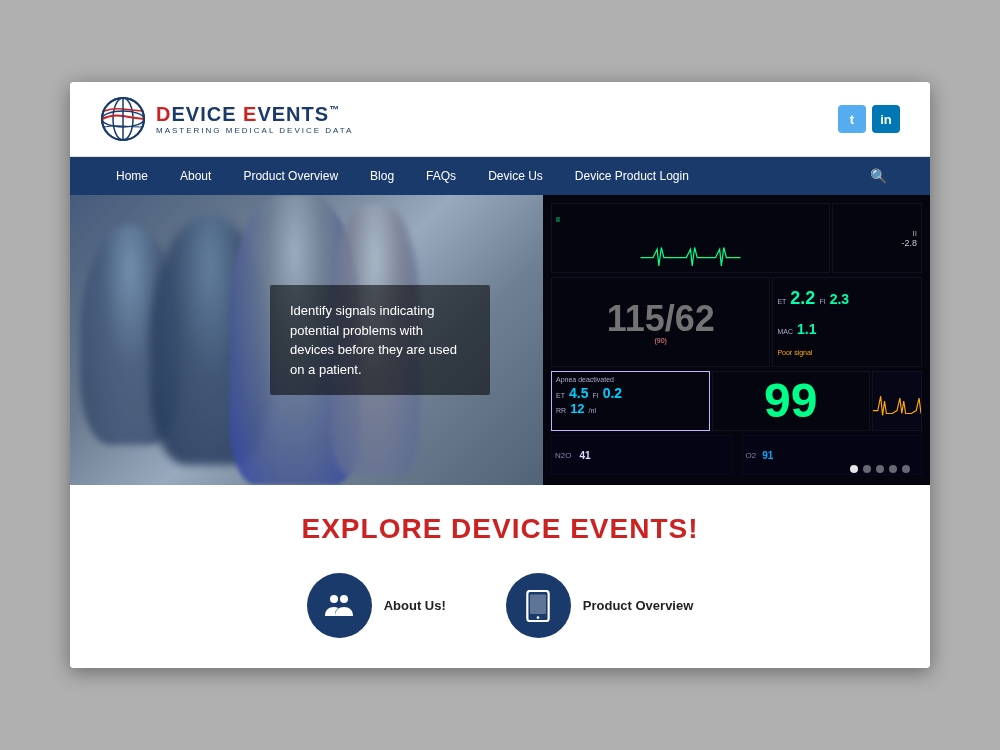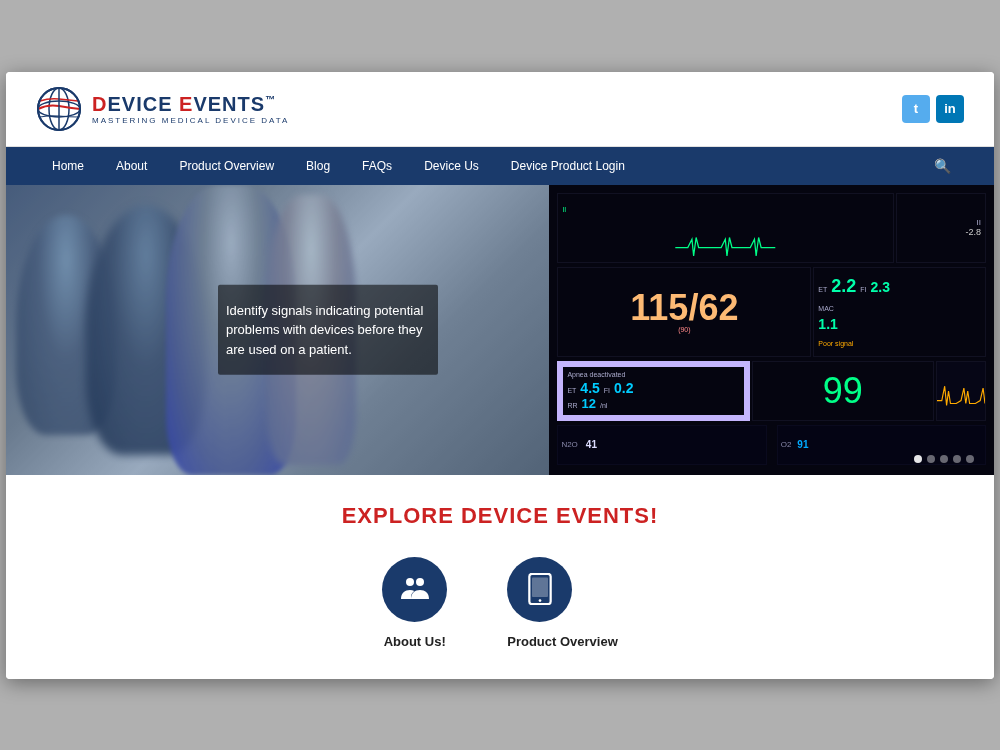--- a/index.html
+++ b/index.html
@@ -5,21 +5,21 @@
     * { margin: 0; padding: 0; box-sizing: border-box; }
     body {
       background: #b0b0b0;
       display: flex;
       align-items: center;
       justify-content: center;
       min-height: 100vh;
       font-family: Arial, sans-serif;
     }
     .browser-window {
-      width: 988px;
+      width: 860px;
       background: #fff;
       border-radius: 4px;
       box-shadow: 0 4px 20px rgba(0,0,0,0.4);
       overflow: hidden;
     }
     
     .site-header {
       background: #fff;
       padding: 14px 30px;
       display: flex;
@@ -186,26 +186,26 @@
       background: #050510;
       display: flex;
       flex-direction: column;
       padding: 8px;
       gap: 4px;
     }
 
     
     .hero-caption {
       position: absolute;
-      left: 212px;
+      left: 200px;
       top: 50%;
       transform: translateY(-50%);
       background: rgba(0,0,0,0.55);
       color: #fff;
-      padding: 16px 8px;
+      padding: 16px 20px;
       font-size: 13px;
       line-height: 1.5;
       max-width: 220px;
       border-radius: 2px;
     }
 
     
     .slide-dots {
       position: absolute;
       bottom: 12px;
@@ -223,35 +223,36 @@
       background: rgba(255,255,255,0.9);
     }
 
     
     .explore-section {
       padding: 28px 30px 30px;
       text-align: center;
       background: #fff;
     }
     .explore-title {
-      font-size: 22px;
+      font-size: 28px;
       font-weight: bold;
       color: #cc2222;
       letter-spacing: 1px;
       margin-bottom: 28px;
       text-transform: uppercase;
     }
     .feature-grid {
       display: flex;
       justify-content: center;
       gap: 60px;
     }
     .feature-item {
       display: flex;
-      flex-direction: column;
+      flex-direction: row;
+      align-items: center;
       gap: 12px;
       cursor: pointer;
     }
     .feature-icon {
       width: 65px;
       height: 65px;
       border-radius: 50%;
       background: #1a3a6b;
       display: flex;
       align-items: center;
@@ -336,56 +337,56 @@
 
             <div style="width:90px; background:#050510; border:1px solid #111122; padding:4px; display:flex; flex-direction:column; justify-content:center; align-items:flex-end;">
               <span style="font-size:8px; color:#aaaacc;">II</span>
               <span style="font-size:9px; color:#cccccc;">-2.8</span>
             </div>
           </div>
 
           <div style="display:flex; height:90px; gap:2px;">
 
             <div style="flex:1.5; background:#050510; border:1px solid #111122; padding:4px; display:flex; flex-direction:column; justify-content:center; align-items:center;">
-              <span style="font-size:36px; font-weight:bold; color:#fdba74; line-height:1;text-align:right;">115/62</span>
+              <span style="font-size:36px; font-weight:bold; color:#737373; line-height:1;text-align:right;">115/62</span>
               <span style="font-size:7px; color:#ff8888;">(90)</span>
             </div>
 
             <div style="flex:1; background:#050510; border:1px solid #111122; padding:4px; display:flex; flex-direction:column; justify-content:space-around;">
               <div style="display:flex; gap:4px; align-items:baseline;">
                 <span style="font-size:7px; color:#aaaacc;">ET</span>
                 <span style="font-size:18px; font-weight:bold; color:#00ffaa;">2.2</span>
                 <span style="font-size:7px; color:#aaaacc;">FI</span>
                 <span style="font-size:14px; font-weight:bold; color:#00ffaa;">2.3</span>
               </div>
-              <div style="display:flex; gap:4px; align-items:baseline;flex-direction:column;">
+              <div style="display:flex; gap:4px; align-items:baseline;">
                 <span style="font-size:7px; color:#aaaacc;">MAC</span>
                 <span style="font-size:14px; font-weight:bold; color:#00ffaa;">1.1</span>
               </div>
               <div style="font-size:7px; color:#ffaa00;">Poor signal</div>
             </div>
           </div>
 
           <div style="display:flex; height:60px; gap:2px;">
-            <div style="flex:1; background:#050510; border:6px solid #c4b5fd; padding:4px; display:flex; flex-direction:column;">
+            <div style="flex:1; background:#050510; border:1px solid #c4b5fd; padding:4px; display:flex; flex-direction:column;">
               <span style="font-size:7px; color:#aaaacc;">Apnea deactivated</span>
               <div style="display:flex; gap:4px; align-items:baseline; margin-top:2px;">
                 <span style="font-size:7px; color:#aaaacc;">ET</span>
                 <span style="font-size:14px; font-weight:bold; color:#00ccff;">4.5</span>
                 <span style="font-size:7px; color:#aaaacc;">FI</span>
                 <span style="font-size:14px; font-weight:bold; color:#00ccff;">0.2</span>
               </div>
               <div style="display:flex; gap:4px; align-items:baseline;">
                 <span style="font-size:7px; color:#aaaacc;">RR</span>
                 <span style="font-size:13px; font-weight:bold; color:#00ccff;">12</span>
                 <span style="font-size:7px; color:#aaaacc;">/nl</span>
               </div>
             </div>
             <div style="flex:1; background:#050510; border:1px solid #111122; padding:4px; display:flex; align-items:center; justify-content:center;">
-              <span style="font-size:36px; font-weight:normal; color:#00ff88; line-height:1;">99</span>
+              <span style="font-size:48px; font-weight:bold; color:#00ff88; line-height:1;">99</span>
             </div>
             <div style="width:50px; background:#060616; border:1px solid #111122;">
               
               <svg viewBox="0 0 50 50" style="width:100%; height:100%;">
                 <path d="M0,35 L5,35 L8,20 L10,40 L12,25 L14,38 L20,38 L25,35 L28,22 L30,38 L32,25 L34,38 L40,38 L45,35 L48,22 L50,38" stroke="#ffaa00" stroke-width="1.2" fill="none"></path>
               </svg>
             </div>
           </div>
 
           <div style="display:flex; height:40px; gap:10px; overflow:hidden;">

